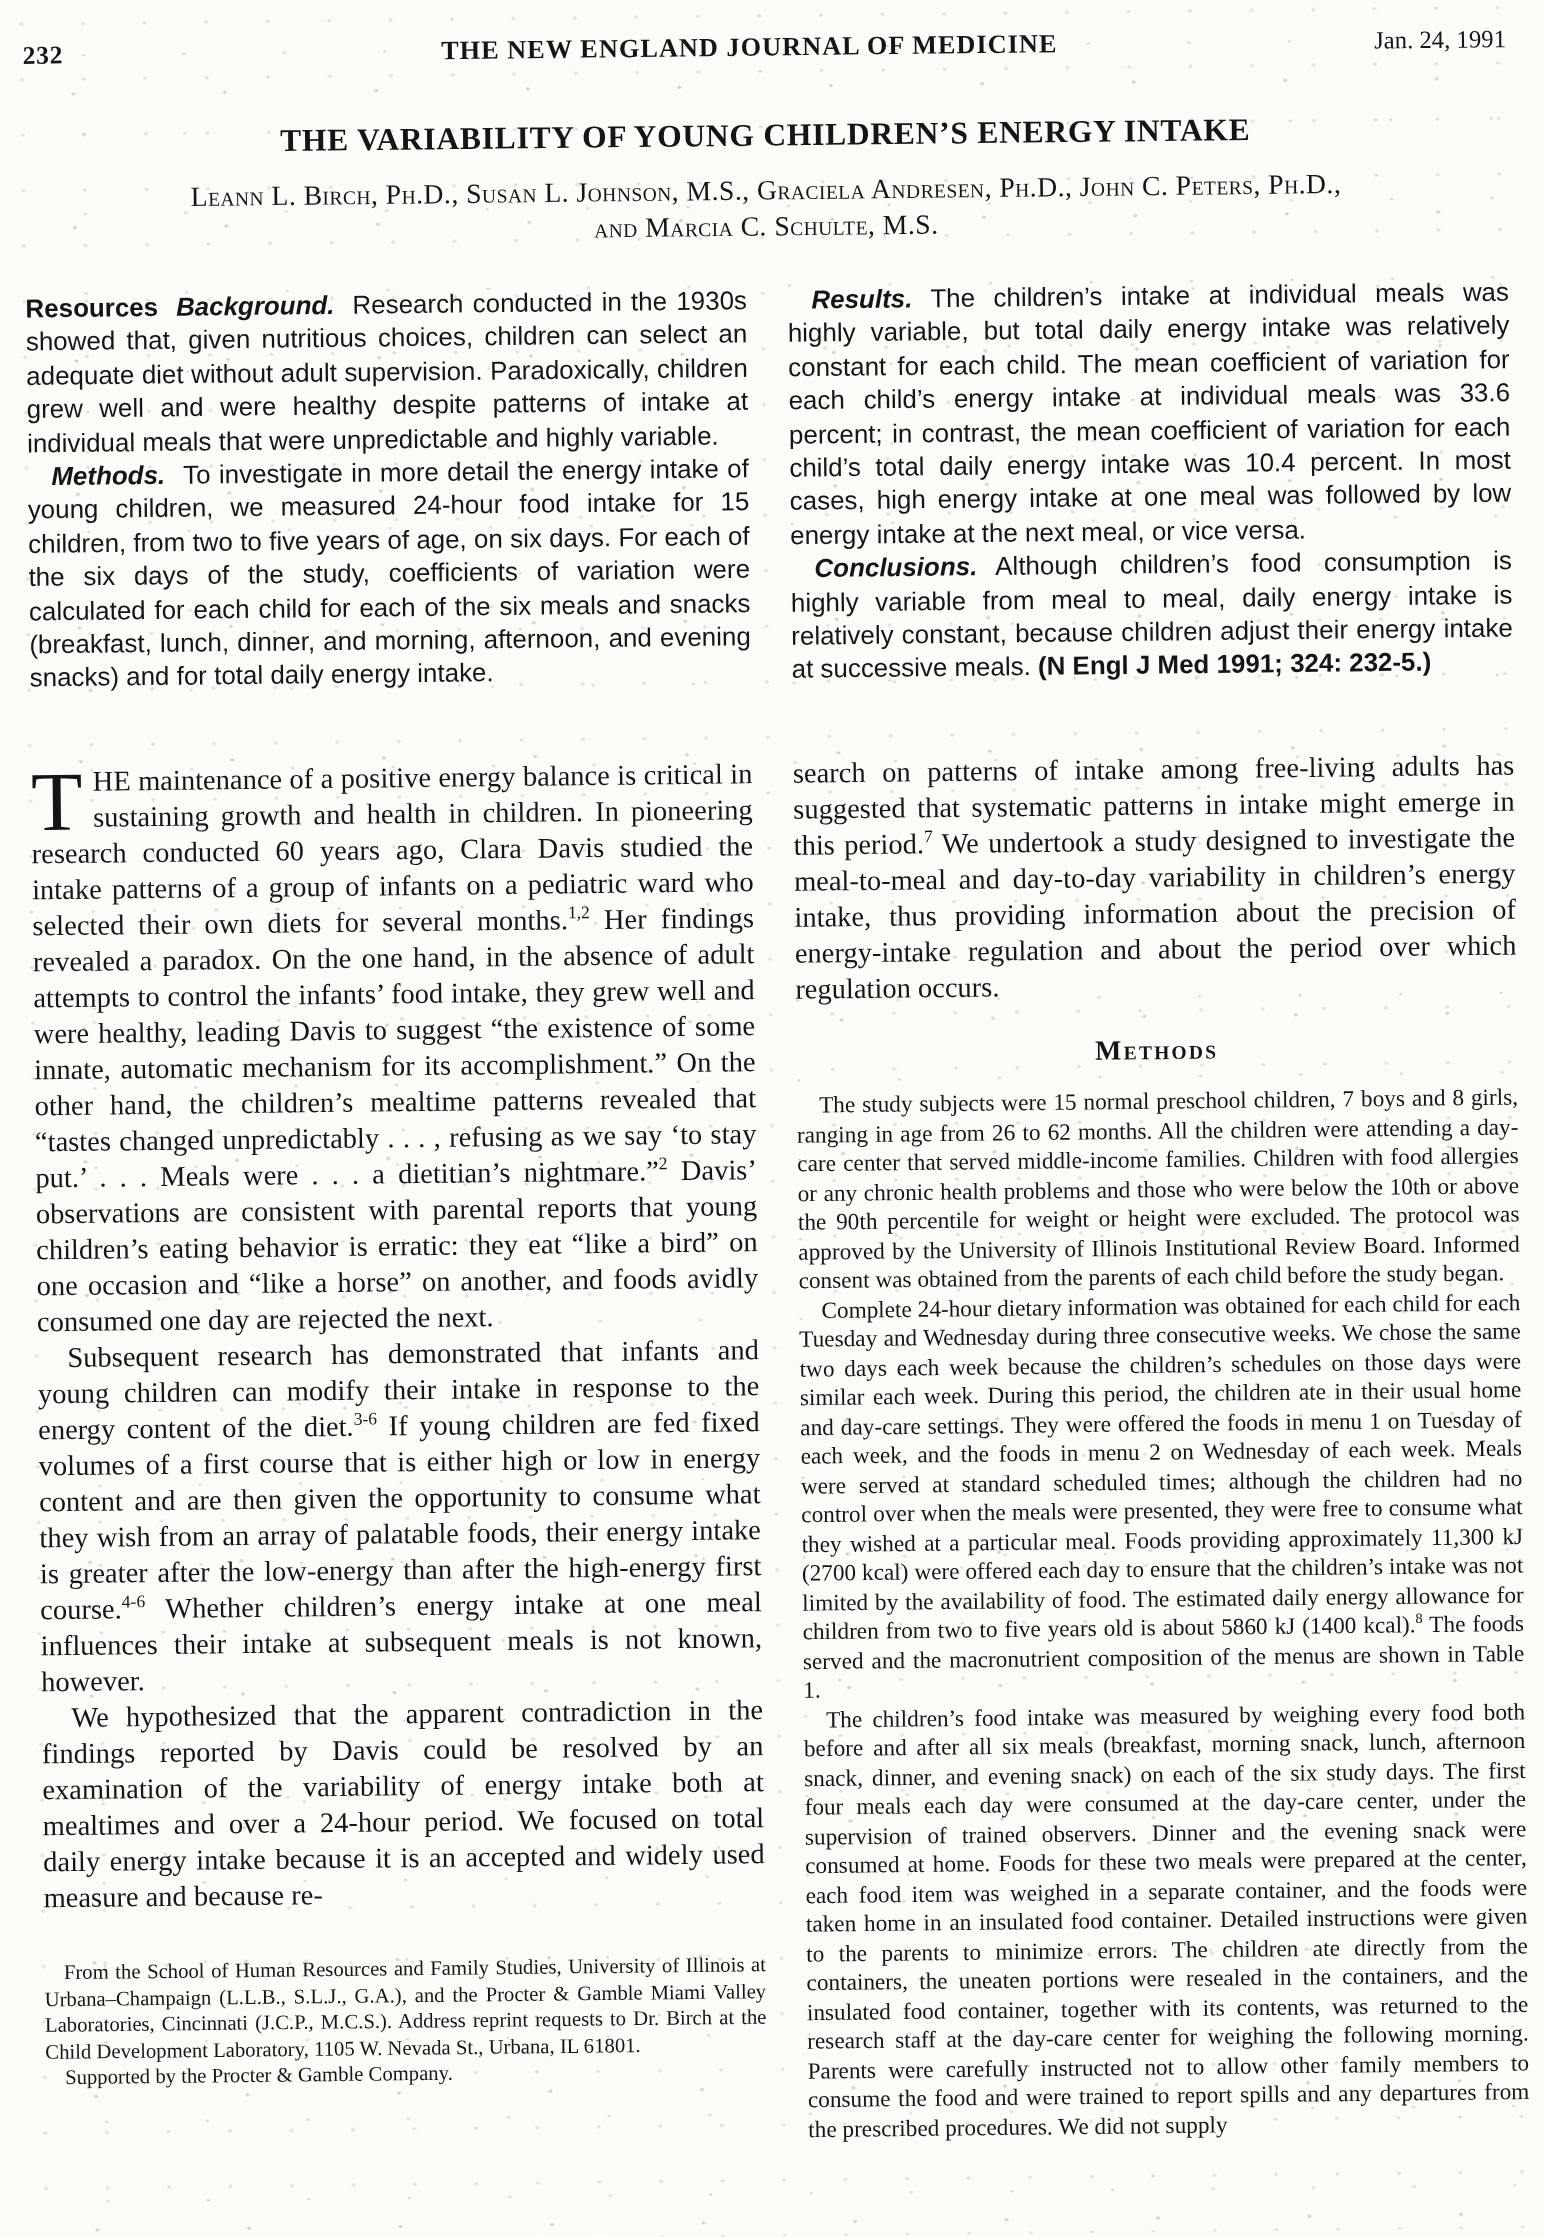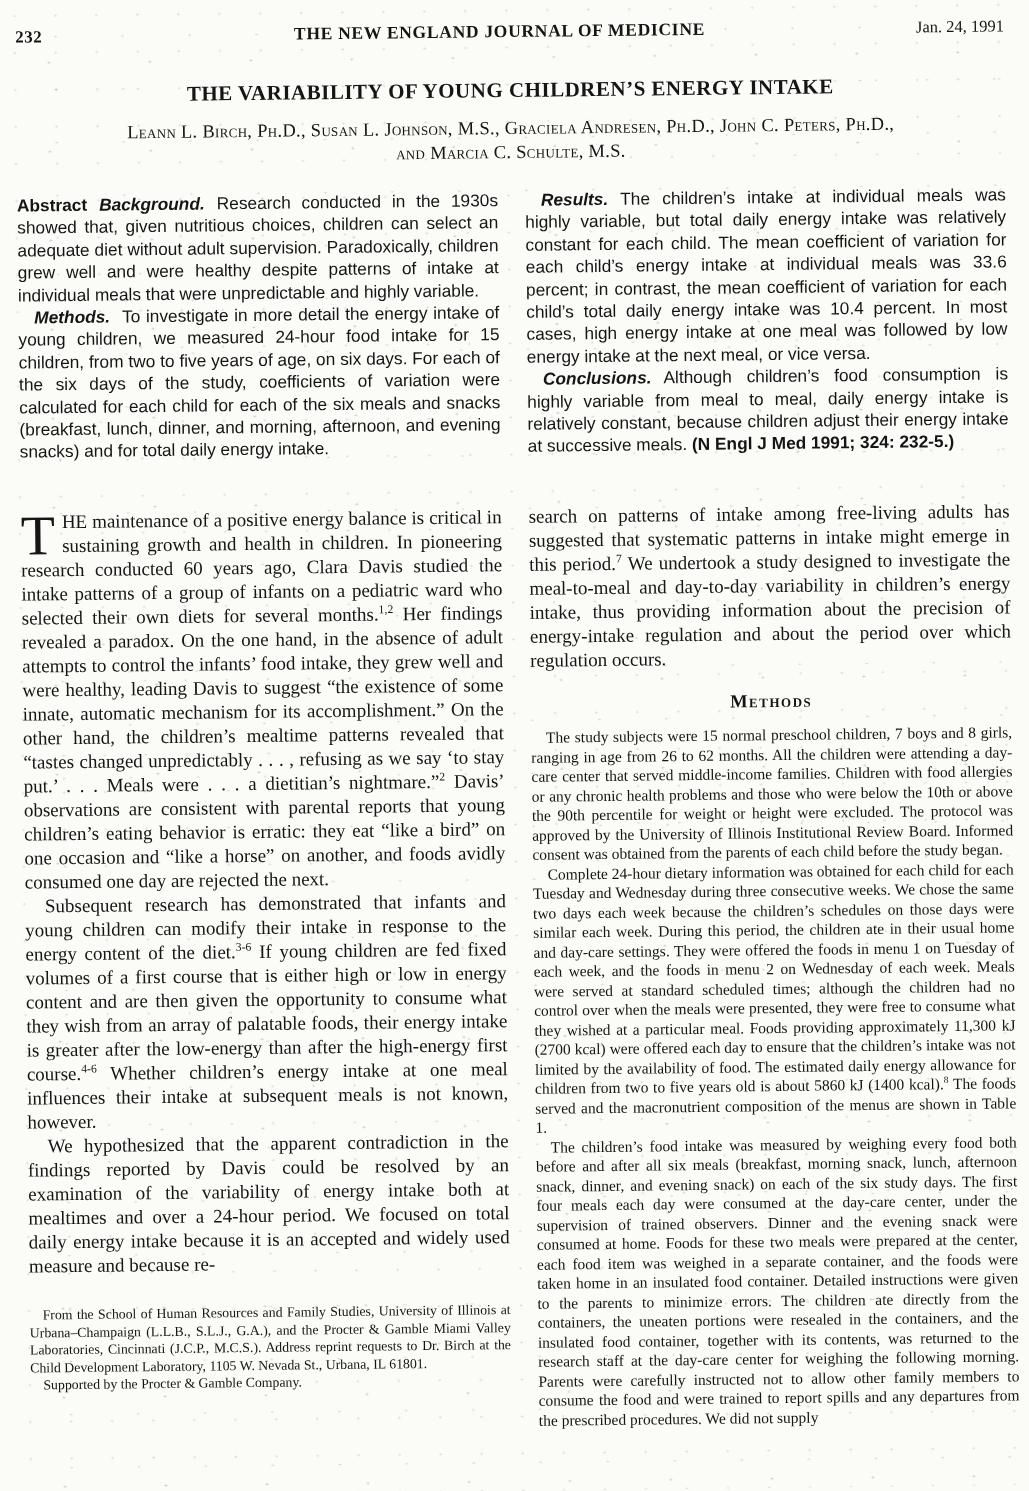--- a/index.html
+++ b/index.html
@@ -116,21 +116,21 @@
       <div>Leann L. Birch, Ph.D., Susan L. Johnson, M.S., Graciela Andresen, Ph.D., John C. Peters, Ph.D.,</div>
       <div>and Marcia C. Schulte, M.S.</div>
     </div>
 
     <div class="cols">
 
       <div class="col">
 
         <div class="abstract">
           <p>
-            <span class="ab-lead">Abstract</span><span class="ab-label">Background.</span><span>Research conducted in the 1930s showed that, given nutritious choices, children can select an adequate diet without adult supervision. Paradoxically, children grew well and were healthy despite patterns of intake at individual meals that were unpredictable and highly variable.</span>
+            <span class="ab-lead">Resources</span><span class="ab-label">Background.</span><span>Research conducted in the 1930s showed that, given nutritious choices, children can select an adequate diet without adult supervision. Paradoxically, children grew well and were healthy despite patterns of intake at individual meals that were unpredictable and highly variable.</span>
           </p>
           <p class="ind">
             <span class="ab-label">Methods.</span><span>To investigate in more detail the energy intake of young children, we measured 24-hour food intake for 15 children, from two to five years of age, on six days. For each of the six days of the study, coefficients of variation were calculated for each child for each of the six meals and snacks (breakfast, lunch, dinner, and morning, afternoon, and evening snacks) and for total daily energy intake.</span>
           </p>
         </div>
 
         <div class="body-text">
           <p class="noind">
             <span class="dropcap">T</span><span>HE maintenance of a positive energy balance is critical in sustaining growth and health in children. In pioneering research conducted 60 years ago, Clara Davis studied the intake patterns of a group of infants on a pediatric ward who selected their own diets for several months.<sup>1,2</sup> Her findings revealed a paradox. On the one hand, in the absence of adult attempts to control the infants’ food intake, they grew well and were healthy, leading Davis to suggest “the existence of some innate, automatic mechanism for its accomplishment.” On the other hand, the children’s mealtime patterns revealed that “tastes changed unpredictably . . . , refusing as we say ‘to stay put.’ . . . Meals were . . . a dietitian’s nightmare.”<sup>2</sup> Davis’ observations are consistent with parental reports that young children’s eating behavior is erratic: they eat “like a bird” on one occasion and “like a horse” on another, and foods avidly consumed one day are rejected the next.</span>
           </p>

